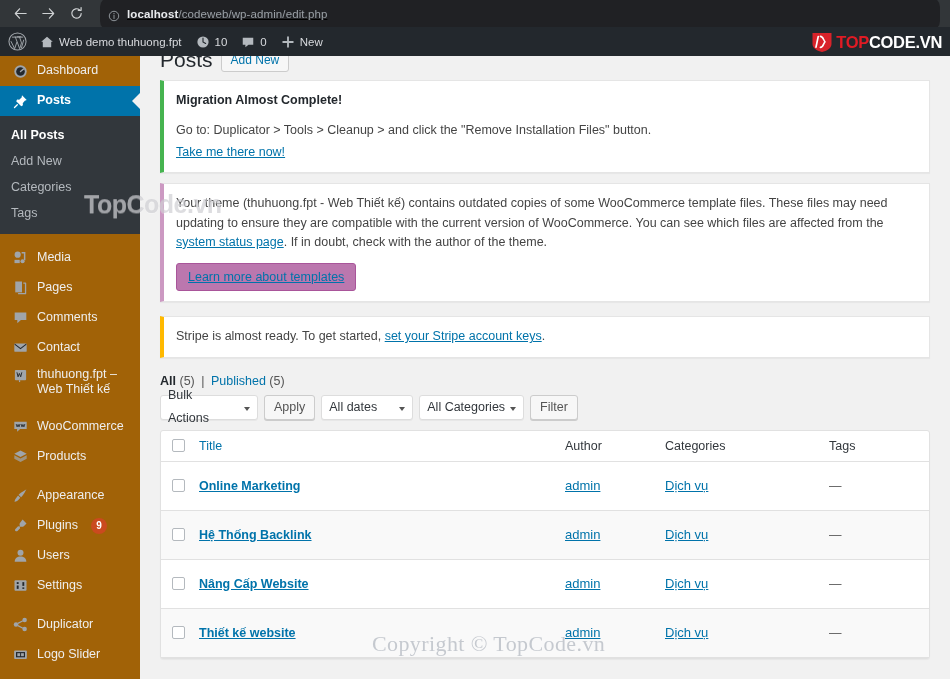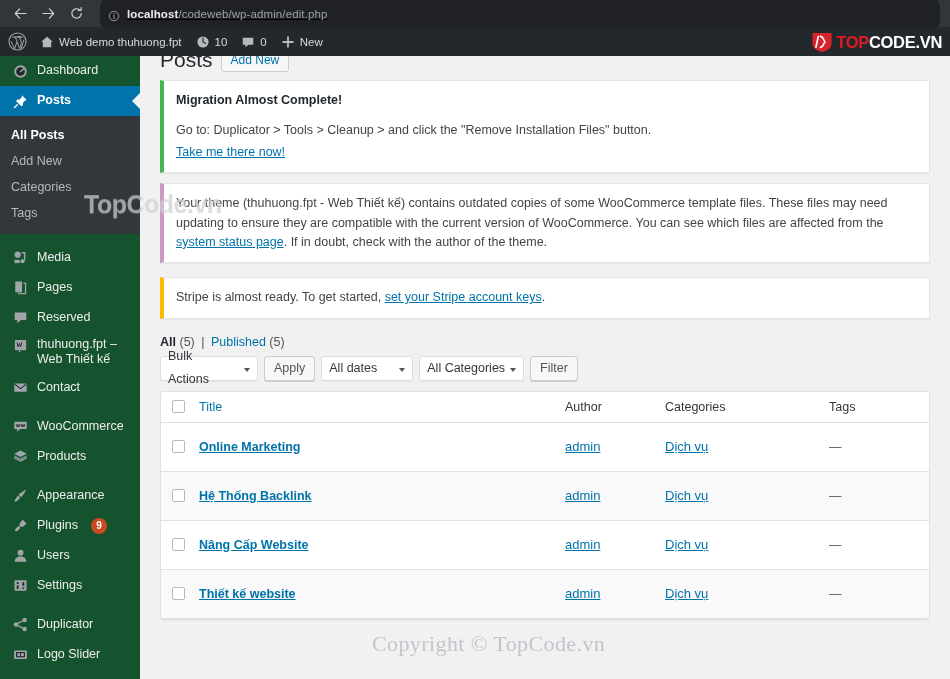--- a/index.html
+++ b/index.html
@@ -70,21 +70,21 @@
   .tc-text {
     font-size: 16.5px; font-weight: 700; letter-spacing: -.3px;
     font-family: "Liberation Sans", sans-serif;
   }
   .tc-text .tc-red { color: #e01b24; }
   .tc-text .tc-white { color: #ffffff; }
 
   
   .sidebar {
     position: absolute; top: 56px; left: 0; width: 140px; height: 623px;
-    background: #14532d;
+    background: #a16207;
     font-size: 12.5px;
     overflow: hidden;
   }
   .menu-item {
     display: flex; align-items: center; gap: 8px;
     height: 30px; padding-left: 11px;
     color: #eeeeee; position: relative;
   }
   .menu-item .mi-label { color: #eee; font-size: 12.5px; line-height: 1.25; }
   .menu-item.twoline { height: 40px; align-items: flex-start; padding-top: 4px; }
@@ -391,42 +391,42 @@
     </span>
     <span class="mi-label">Pages</span>
   </div>
 
   <div class="menu-item">
     <span class="mi-icon">
       <svg width="15" height="15" viewBox="0 0 16 16">
           <path d="M1.8 2.6 L14.2 2.6 L14.2 10.6 L8.4 10.6 L4.6 14 L4.6 10.6 L1.8 10.6 Z" fill="currentColor"></path>
         </svg>
     </span>
-    <span class="mi-label">Reserved</span>
+    <span class="mi-label">Comments</span>
+  </div>
+
+  <div class="menu-item">
+    <span class="mi-icon">
+      <svg width="15" height="15" viewBox="0 0 16 16">
+          <rect x="1.4" y="3.6" width="13.2" height="9" rx="1" fill="currentColor"></rect>
+          <path d="M1.8 4.4 L8 9.2 L14.2 4.4" stroke="#23282d" stroke-width="1.2" fill="none"></path>
+        </svg>
+    </span>
+    <span class="mi-label">Contact</span>
   </div>
 
   <div class="menu-item twoline">
     <span class="mi-icon">
       <svg width="15" height="15" viewBox="0 0 16 16">
           <rect x="2" y="2" width="12" height="11" rx="1" fill="currentColor"></rect>
           <path d="M4.2 4.6 L5.4 9.4 L6.8 5.8 L8.2 9.4 L9.4 4.6" stroke="#23282d" stroke-width="1" fill="none" stroke-linejoin="round"></path>
           <path d="M7 13 L7 15" stroke="currentColor" stroke-width="1.3"></path>
         </svg>
     </span>
     <span class="mi-label">thuhuong.fpt – Web Thiết kế</span>
-  </div>
-
-  <div class="menu-item">
-    <span class="mi-icon">
-      <svg width="15" height="15" viewBox="0 0 16 16">
-          <rect x="1.4" y="3.6" width="13.2" height="9" rx="1" fill="currentColor"></rect>
-          <path d="M1.8 4.4 L8 9.2 L14.2 4.4" stroke="#23282d" stroke-width="1.2" fill="none"></path>
-        </svg>
-    </span>
-    <span class="mi-label">Contact</span>
   </div>
 
   <div class="menu-gap"></div>
 
   <div class="menu-item">
     <span class="mi-icon">
       <svg width="15" height="15" viewBox="0 0 16 16">
           <path d="M1.4 2.8 L14.6 2.8 L14.6 10.6 L7.6 10.6 L4.4 13.6 L4.4 10.6 L1.4 10.6 Z" fill="currentColor"></path>
           <path d="M3.4 5.4 L4.4 8.4 L5.4 5.8 L6.4 8.4 L7.4 5.4" stroke="#23282d" stroke-width=".9" fill="none" stroke-linejoin="round"></path>
           <path d="M8.6 5.4 L9.6 8.4 L10.6 5.8 L11.6 8.4 L12.6 5.4" stroke="#23282d" stroke-width=".9" fill="none" stroke-linejoin="round"></path>
@@ -526,20 +526,21 @@
   </div>
 
   <div class="notice green">
     <div class="notice-title">Migration Almost Complete!</div>
     <p>Go to: Duplicator &gt; Tools &gt; Cleanup &gt; and click the "Remove Installation Files" button.</p>
     <a class="link-line" href="#">Take me there now!</a>
   </div>
 
   <div class="notice purple">
     <p><span>Your theme (thuhuong.fpt - Web Thiết kế) contains outdated copies of some WooCommerce template files. These files may need updating to ensure they are compatible with the current version of WooCommerce. You can see which files are affected from the </span><a href="#">system status page</a><span>. If in doubt, check with the author of the theme.</span></p>
+    <a class="btn-purple" href="#">Learn more about templates</a>
   </div>
 
   <div class="notice yellow">
     <p><span>Stripe is almost ready. To get started, </span><a href="#">set your Stripe account keys</a><span>.</span></p>
   </div>
 
   <div class="subsubsub">
     <span class="cur">All</span>
     <span class="cnt">(5)</span>
     <span class="sep">|</span>

